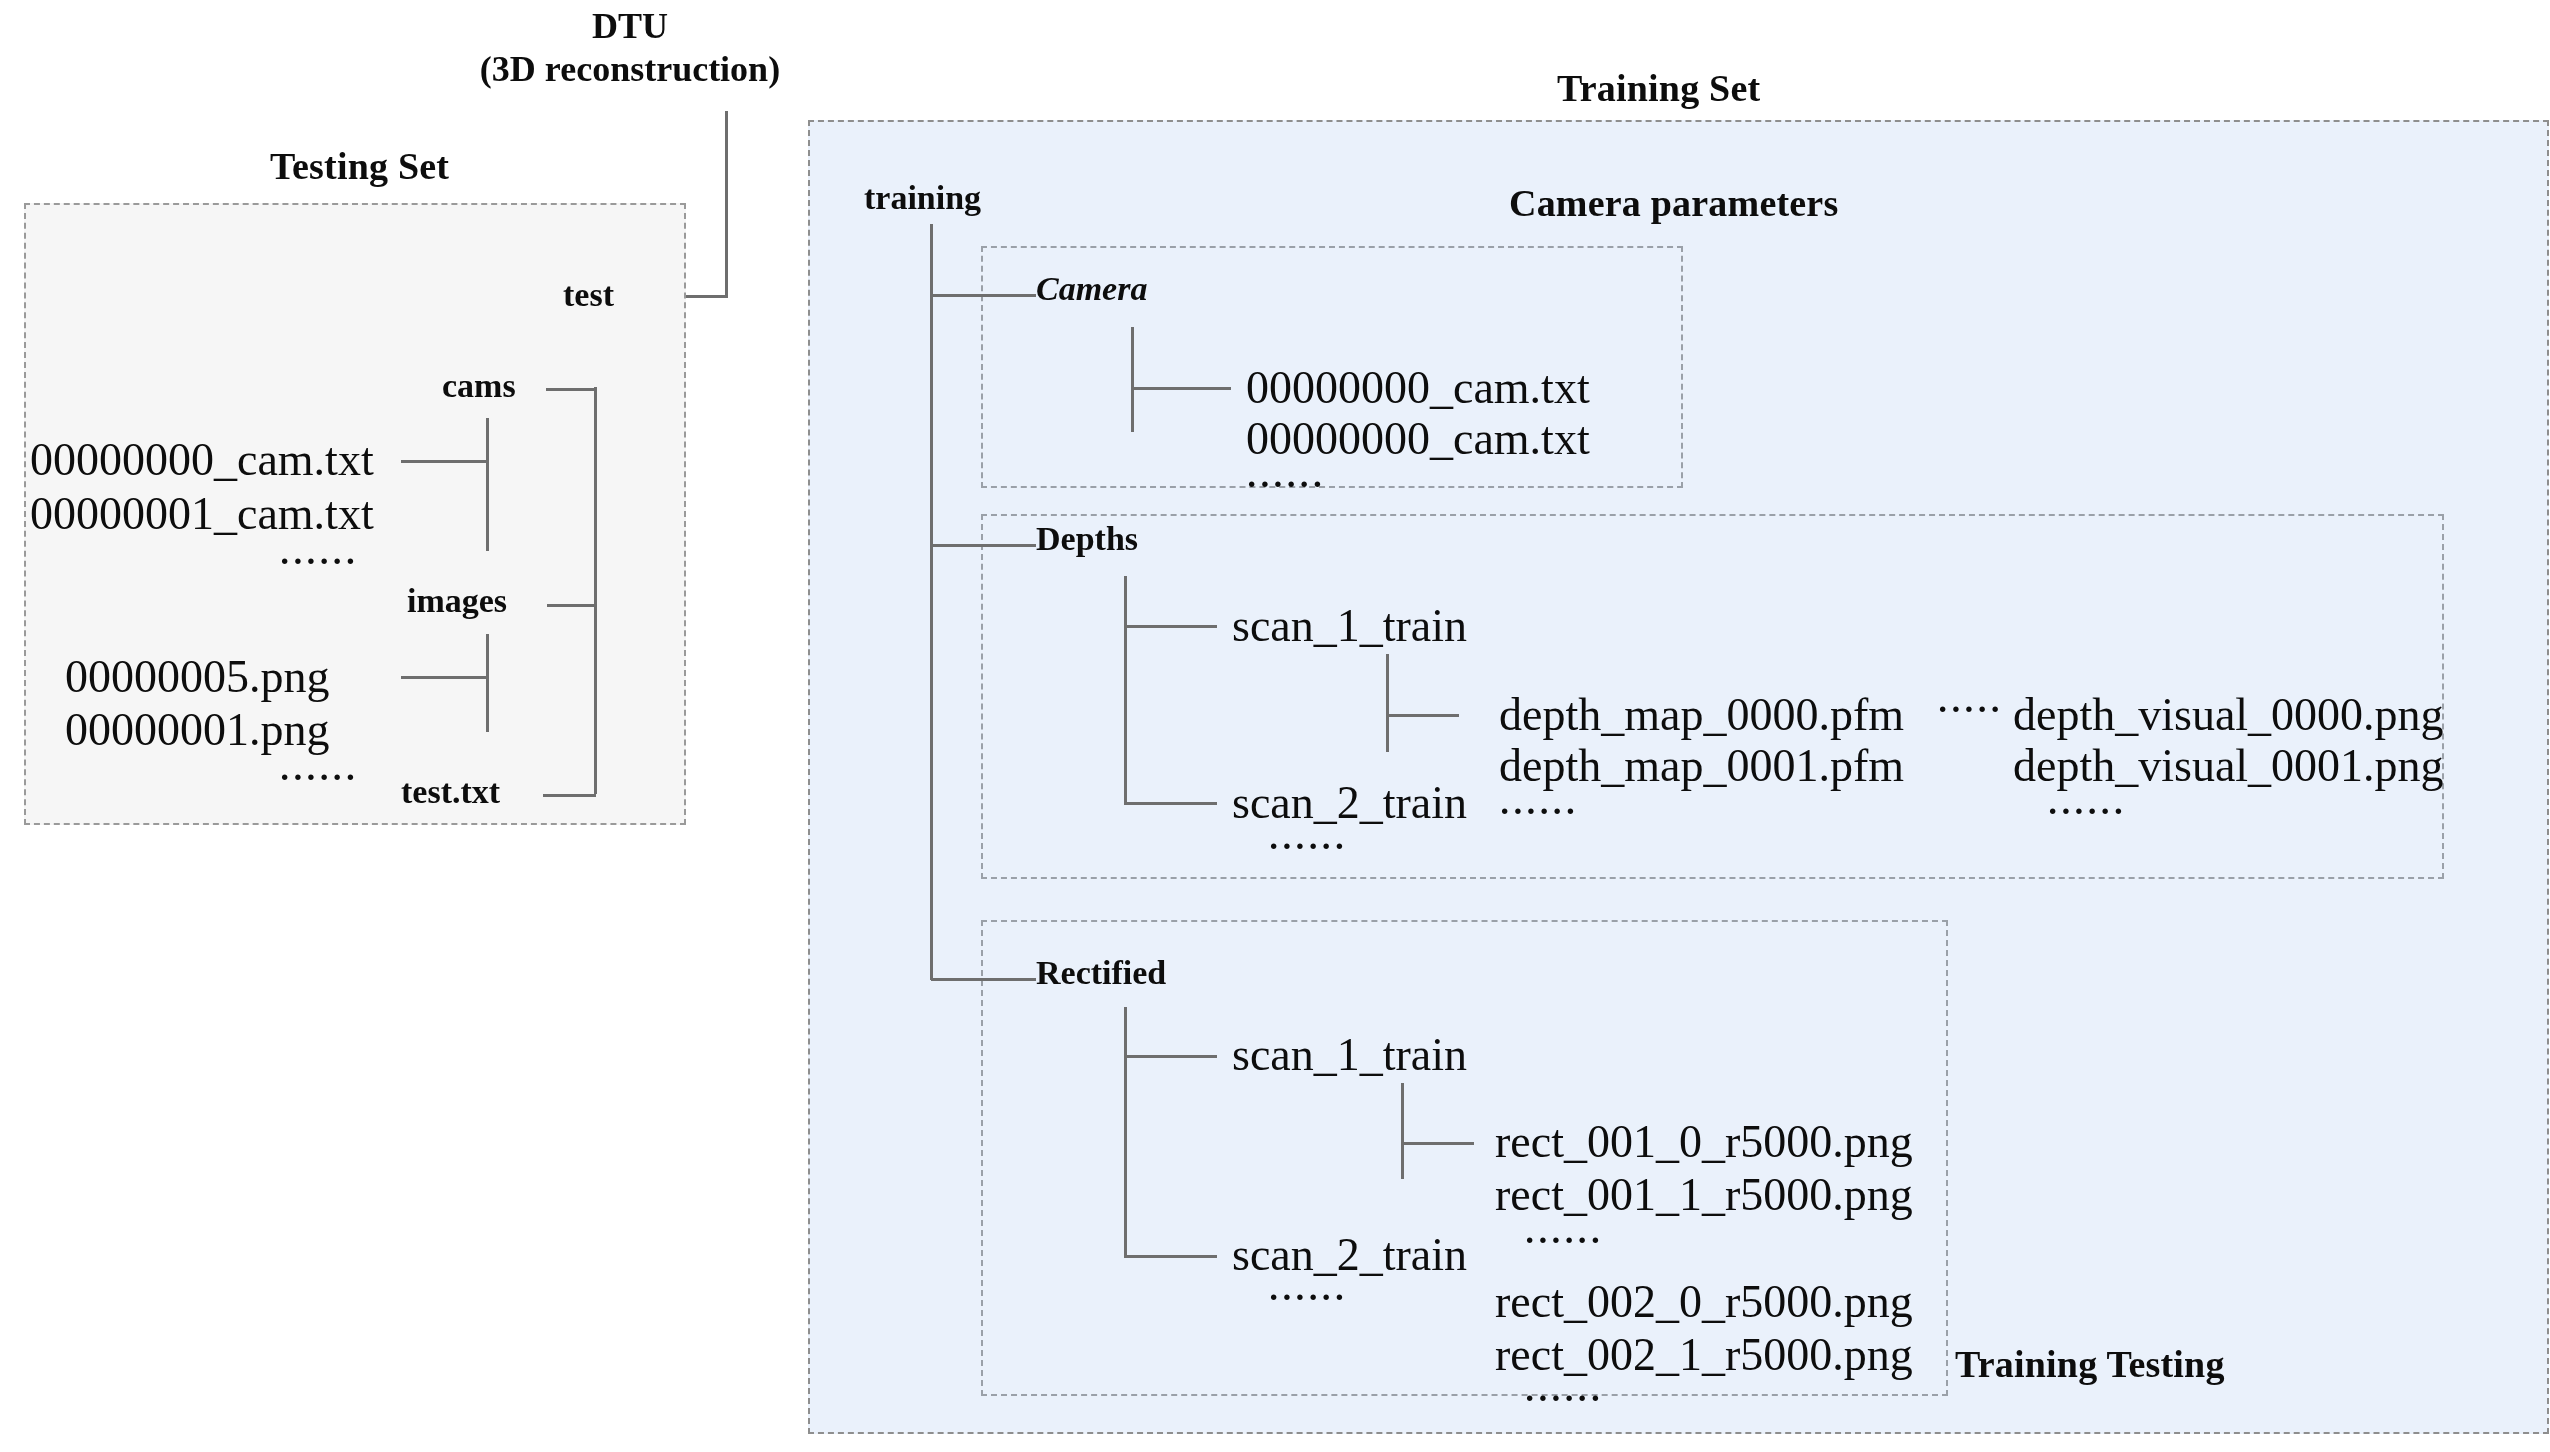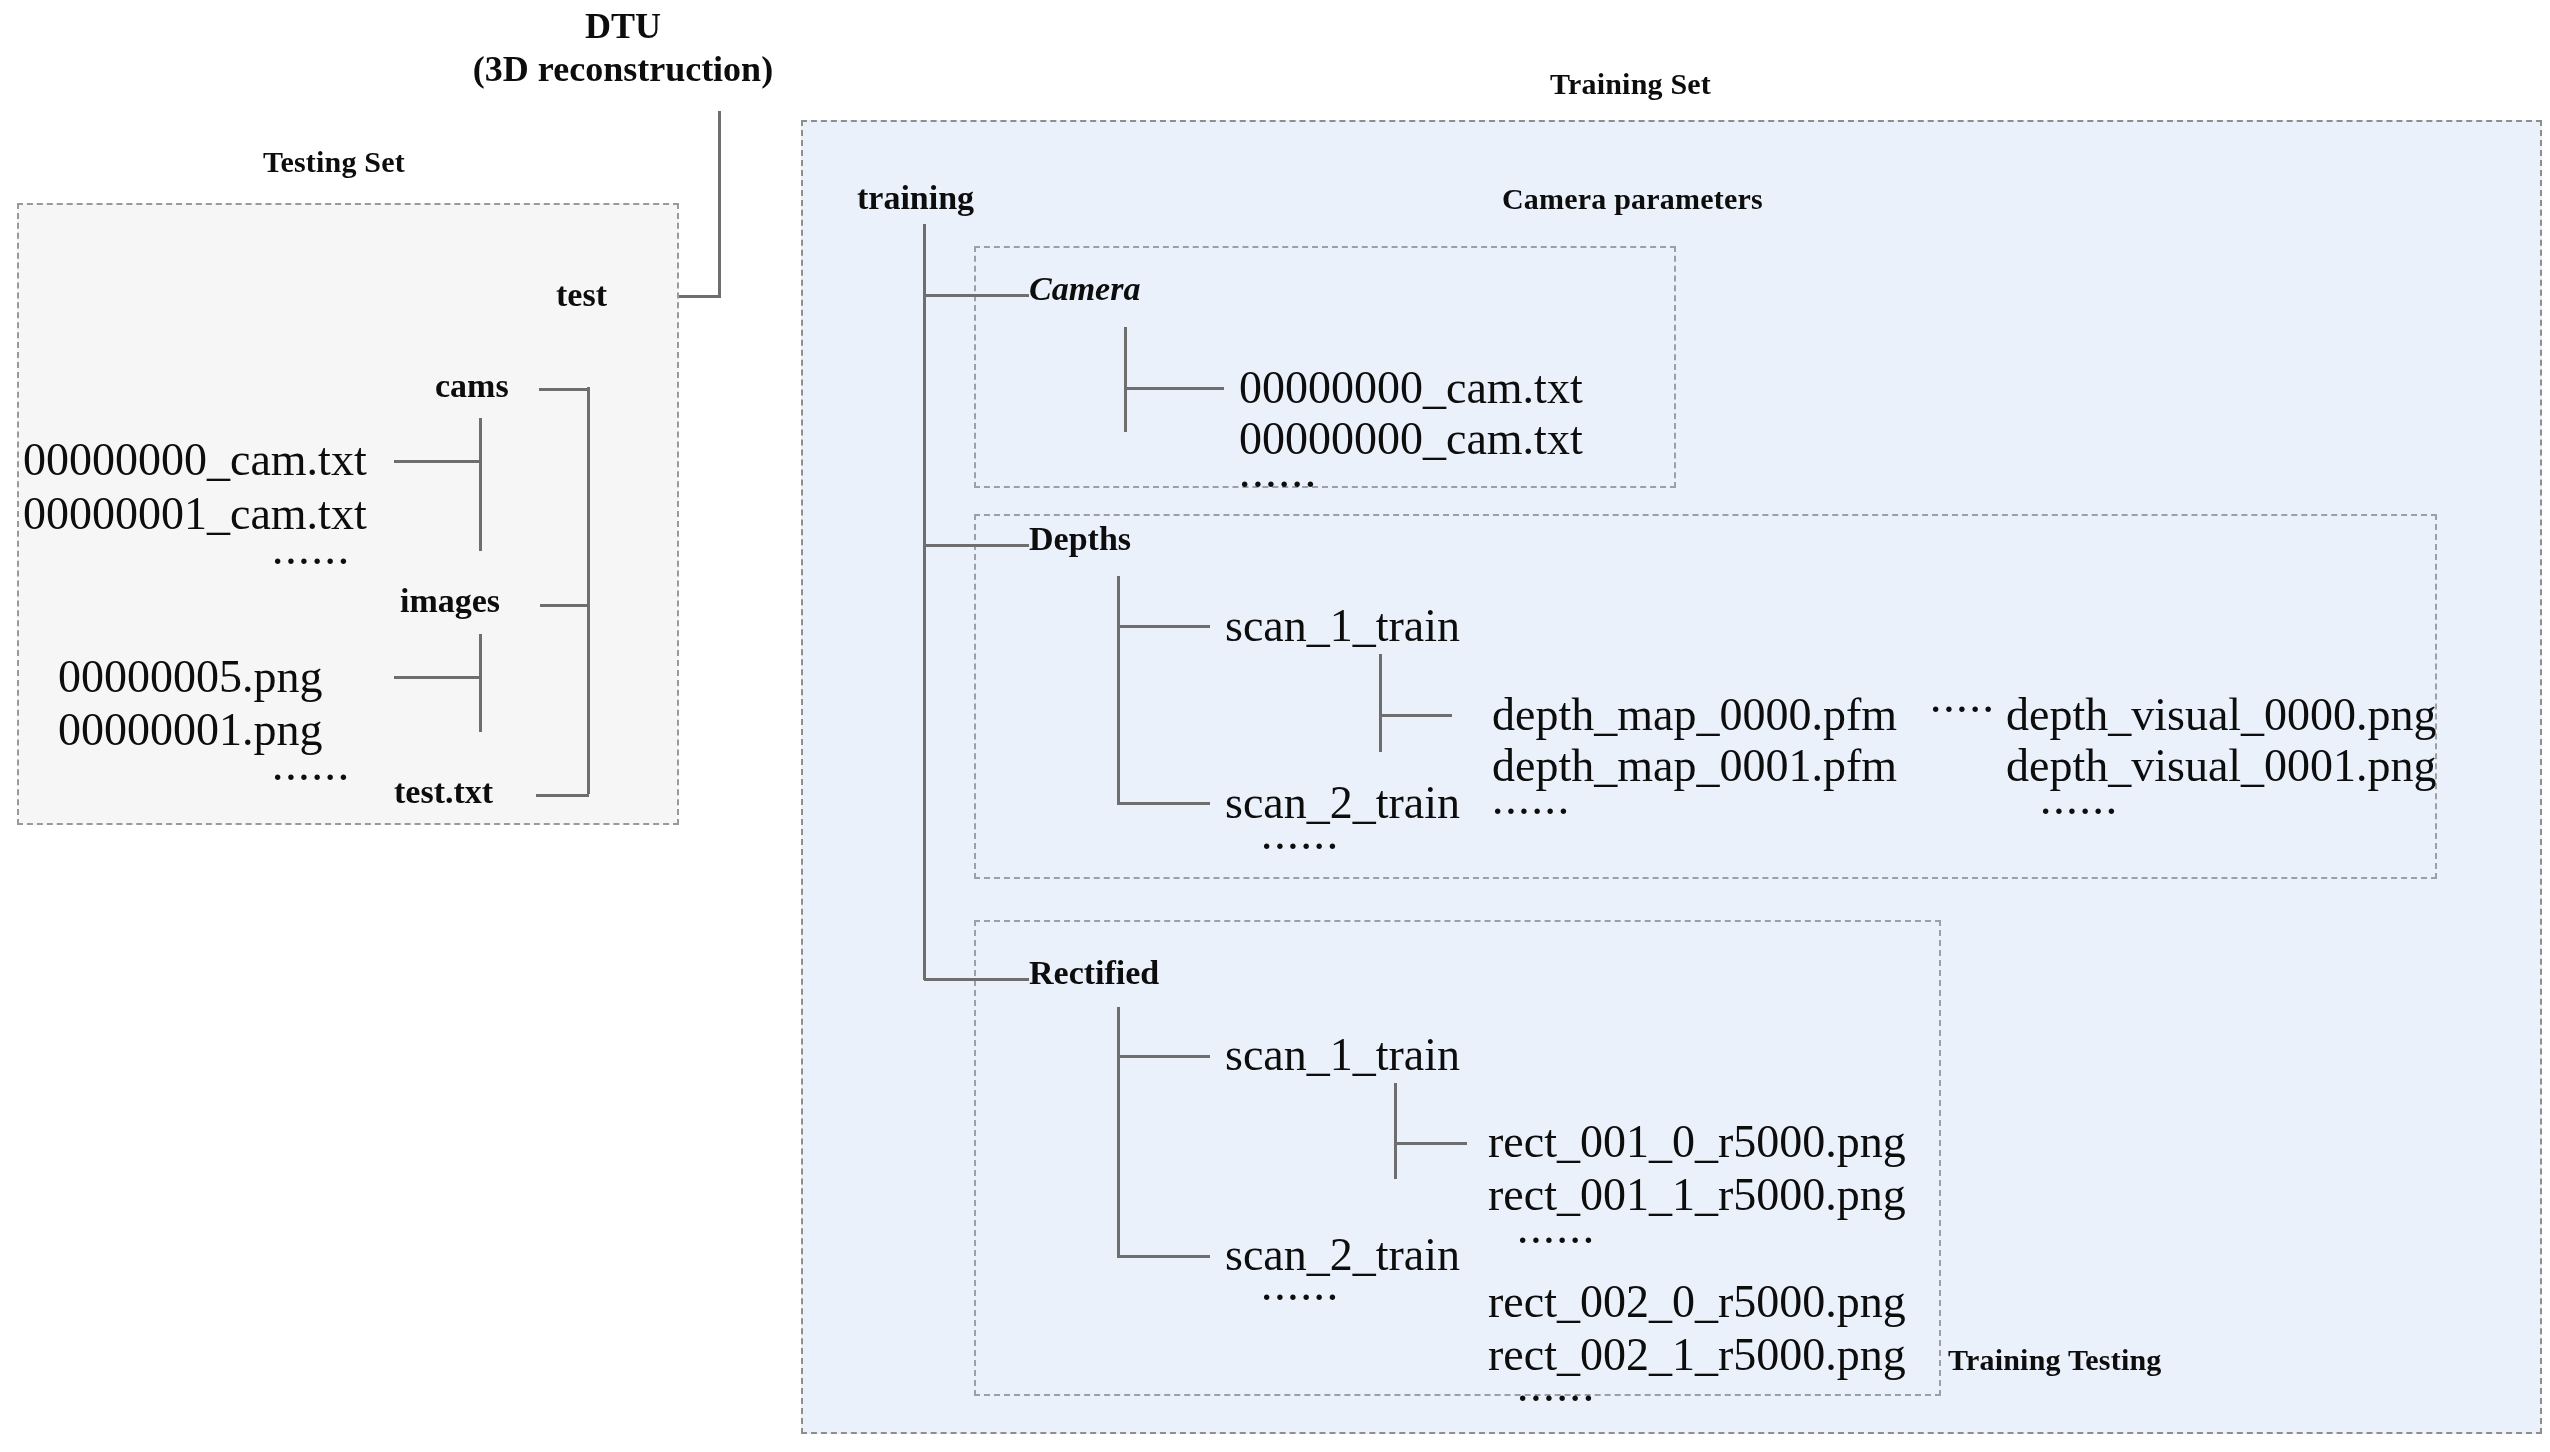--- a/index.html
+++ b/index.html
@@ -1,28 +1,28 @@
 <!DOCTYPE html>
 <html style="font-size:14.2px"><head>
 <meta charset="utf-8">
 <style>
   html,body{margin:0;padding:0;background:#ffffff;}
   body{width:2550px;height:1453px;position:relative;overflow:hidden;
        font-family:"Liberation Serif","DejaVu Serif",serif;color:#0d0d0d;}
-  .stage{position:absolute;left:5px;top:0;width:2078px;height:1453px;border-radius:9px;}
+  .stage{position:absolute;left:12px;top:0;width:2078px;height:1453px;border-radius:9px;}
 
   
   .box{position:absolute;box-sizing:border-box;}
   .box-testing{border:2.7px dashed #9a9a9a;background:#f6f6f6;}
   .box-training{border:2.7px dashed #8e8e8e;background:#eaf1fb;}
   .box-inner{border:2.7px dashed #9aa0a8;background:transparent;}
 
   
   .lbl{position:absolute;white-space:nowrap;line-height:1;}
-  .caption{font-weight:700;font-size:30px;letter-spacing:0.2px;}
+  .caption{font-weight:700;font-size:38px;letter-spacing:0.2px;}
   .node{font-weight:700;font-size:34px;}
   .leaf{font-weight:400;font-size:46px;}
   .dots{font-weight:700;font-size:34px;letter-spacing:1.8px;}
   .title-dtu{font-weight:700;font-size:36px;text-align:center;line-height:1.18;}
 
   
   .ln{position:absolute;background:#6e6e6e;}
   .vl{width:2.7px;}
   .hl{height:2.7px;}
 </style>

